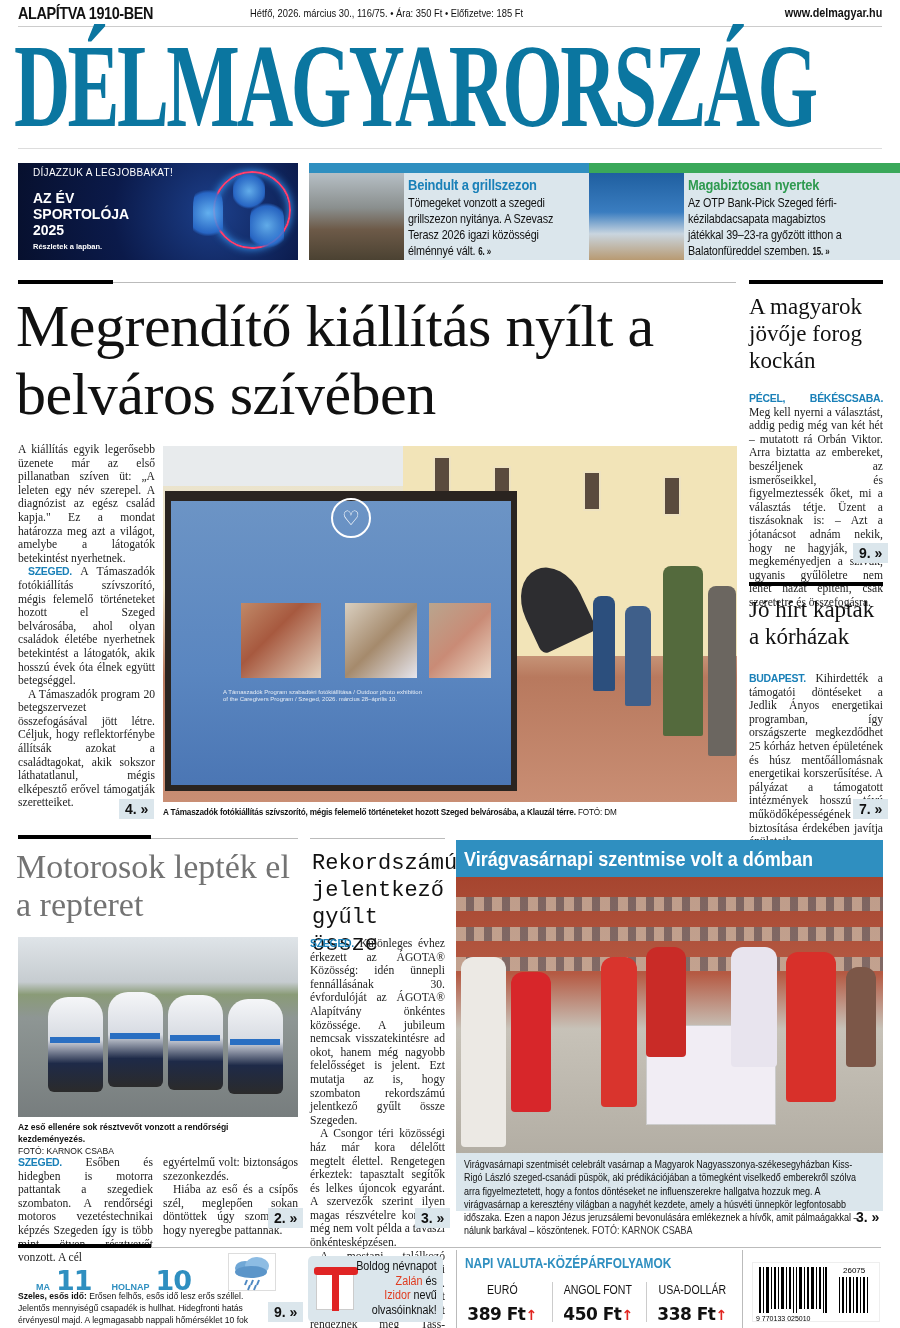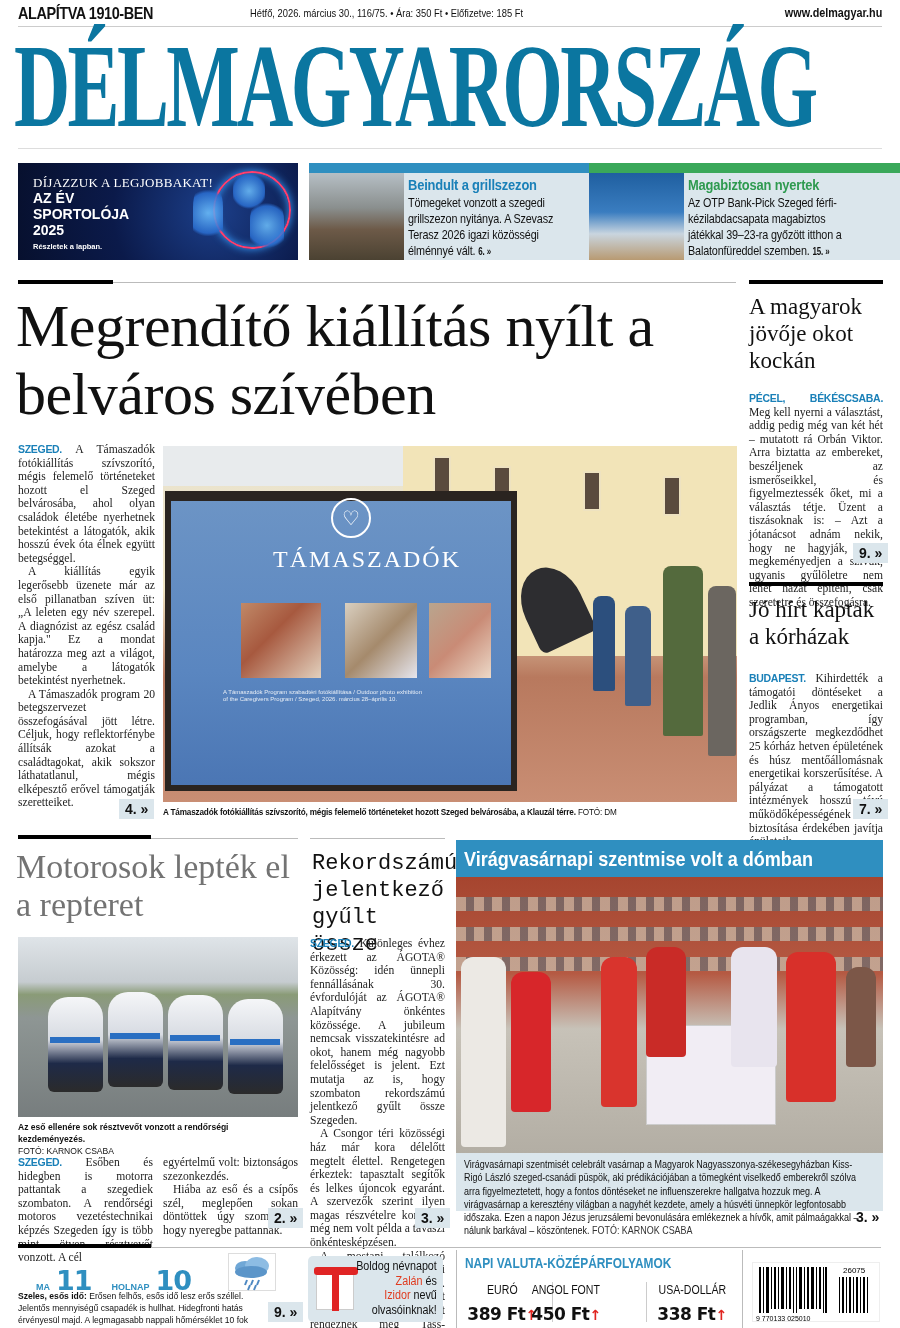--- a/index.html
+++ b/index.html
@@ -12,21 +12,21 @@
   .issue-meta { left: 250px; top: 7px; font-size: 11px; transform: scaleX(0.85); transform-origin: left; white-space: nowrap; }
   .site-url { right: 18px; top: 6px; font-size: 12px; font-weight: 700; transform: scaleX(0.9); transform-origin: right; }
   .top-rule { left: 18px; right: 18px; top: 26px; height: 1px; background: #ccc; }
 
   
   .masthead { left: 14px; top: 32px; width: 872px; height: 110px; font-family: "Liberation Serif", serif; font-weight: 700; color: #0b76a0; font-size: 118px; line-height: 110px; letter-spacing: -4px; white-space: nowrap; transform: scaleX(0.66); transform-origin: left top; }
   .mast-rule { left: 18px; right: 18px; top: 148px; height: 1px; background: #ddd; }
 
   
   .promo-sport { left: 18px; top: 163px; width: 280px; height: 97px; background: radial-gradient(circle at 70% 50%, #1c3f8a 0%, #0b1a4a 50%, #07102e 100%); color: #fff; overflow: hidden; }
-  .promo-sport .kicker { position: absolute; left: 15px; top: 12px; font-size: 13px; letter-spacing: 0.3px; font-family: Liberation Serif, serif; }
+  .promo-sport .kicker { position: absolute; left: 15px; top: 4px; font-size: 10px; letter-spacing: 0.3px; }
   .promo-sport .title { position: absolute; left: 15px; top: 27px; font-size: 14px; font-weight: 700; line-height: 16px; }
   .promo-sport .sub { position: absolute; left: 15px; top: 79px; font-size: 7.5px; font-weight: 700; }
   .promo-sport .ring { position: absolute; left: 195px; top: 8px; width: 78px; height: 78px; border-radius: 50%; border: 2px solid #ff4070; box-shadow: 0 0 8px #3aa0ff, inset 0 0 8px #3aa0ff; }
   .promo-sport .fig { position: absolute; border-radius: 40% 40% 20% 20%; background: radial-gradient(circle, #6fc2ff 0%, #2a6ed1 60%, transparent 70%); opacity: 0.85; }
 
   .teaser { top: 163px; height: 97px; background: #dbe6ec; }
   .teaser .bar { position: absolute; left: 0; right: 0; top: 0; height: 10px; }
   .teaser .photo { position: absolute; left: 0; top: 10px; width: 95px; height: 87px; }
   .teaser .head { position: absolute; left: 99px; top: 13px; font-weight: 700; font-size: 15px; white-space: nowrap; transform: scaleX(0.86); transform-origin: left; letter-spacing: -0.2px; }
   .teaser .body { position: absolute; left: 99px; top: 32px; width: 215px; font-size: 13.5px; line-height: 16px; transform: scaleX(0.8); transform-origin: left top; letter-spacing: -0.2px; }
@@ -154,50 +154,49 @@
   <div class="photo"></div>
   <div class="head">Magabiztosan nyertek</div>
   <div class="body"><span>Az OTP Bank-Pick Szeged férfi-kézilabdacsapata magabiztos játékkal 39–23-ra győzött itthon a Balatonfüreddel szemben.</span> <span class="ref">15. »</span></div>
 </div>
 
 <div class="abs main-rule-thick"></div>
 <div class="abs main-rule-thin"></div>
 <h1 class="abs main-headline" style="font-weight:400;">Megrendítő kiállítás nyílt a belváros szívében</h1>
 
 <div class="abs col-text main-body">
+  <p>A kiállítás egyik legerősebb üzenete már az első pillanatban szíven üt: „A leleten egy név szerepel. A diagnózist az egész család kapja." Ez a mondat határozza meg azt a világot, amelybe a látogatók betekintést nyerhetnek.</p>
   <p><span class="dateline">SZEGED.</span> <span>A Támaszadók fotókiállítás szívszorító, mégis felemelő történeteket hozott el Szeged belvárosába, ahol olyan családok életébe nyerhetnek betekintést a látogatók, akik hosszú évek óta élnek együtt betegséggel.</span></p>
-  <p>A kiállítás egyik legerősebb üzenete már az első pillanatban szíven üt: „A leleten egy név szerepel. A diagnózist az egész család kapja." Ez a mondat határozza meg azt a világot, amelybe a látogatók betekintést nyerhetnek.</p>
   <p style="padding-right:0;">A Támaszadók program 20 betegszervezet összefogásával jött létre. Céljuk, hogy reflektorfénybe állítsák azokat a családtagokat, akik sokszor láthatatlanul, mégis elképesztő erővel támogatják szeretteiket.</p>
 </div>
 <div class="ref-box" style="left:119px;top:799px;">4. »</div>
 
 <div class="abs main-photo">
   <div class="sky"></div>
   <div class="building"></div>
   <div class="win" style="left:270px;top:10px;"></div>
   <div class="win" style="left:330px;top:20px;"></div>
   <div class="win" style="left:420px;top:25px;"></div>
   <div class="win" style="left:500px;top:30px;"></div>
   <div class="board"></div>
   <div class="heart">♡</div>
-  <div class="board-title">TÁMASZADÓK</div>
   <div class="pic" style="left:78px;width:80px;"></div>
   <div class="pic" style="left:182px;width:72px;background:linear-gradient(135deg,#d9cfc0 0%,#a58a6c 50%,#e6e6ee 100%);"></div>
   <div class="pic" style="left:266px;width:62px;background:linear-gradient(135deg,#b9a58e 0%,#c98b76 50%,#ecd9c8 100%);"></div>
   <div class="caption-lines">A Támaszadók Program szabadtéri fotókiállítása / Outdoor photo exhibition of the Caregivers Program / Szeged, 2026. március 28–április 10.</div>
   <div class="umbrella"></div>
   <div class="person" style="left:430px;top:150px;width:22px;height:95px;background:#2c4f7d;"></div>
   <div class="person" style="left:462px;top:160px;width:26px;height:100px;background:#3f5f8a;"></div>
   <div class="person" style="left:500px;top:120px;width:40px;height:170px;background:#546a3d;"></div>
   <div class="person" style="left:545px;top:140px;width:28px;height:170px;background:#6b6660;"></div>
 </div>
 <div class="abs main-caption"><span>A Támaszadók fotókiállítás szívszorító, mégis felemelő történeteket hozott Szeged belvárosába, a Klauzál térre.</span> <span class="credit">FOTÓ: DM</span></div>
 
 <div class="abs side-rule" style="top:280px;"></div>
-<h2 class="abs side-head" style="top:293px;font-weight:400;">A magyarok jövője okot kockán</h2>
+<h2 class="abs side-head" style="top:293px;font-weight:400;">A magyarok jövője forog kockán</h2>
 <div class="abs col-text side-body" style="top:392px;">
   <p><span class="dateline">PÉCEL, BÉKÉSCSABA.</span> <span>Meg kell nyerni a választást, addig pedig még van két hét – mutatott rá Orbán Viktor. Arra biztatta az embereket, beszéljenek az ismerőseikkel, és figyelmeztessék őket, mi a választás tétje. Üzent a tiszásoknak is: – Azt a jótanácsot adnám nekik, hogy ne hagyják, hogy megkeményedjen a szívük, ugyanis gyűlöletre nem lehet hazát építeni, csak szeretetre és összefogásra.</span></p>
 </div>
 <div class="ref-box" style="left:853px;top:543px;">9. »</div>
 
 <div class="abs side-rule" style="top:582px;"></div>
 <h2 class="abs side-head" style="top:596px;font-weight:400;">Jó hírt kaptak a kórházak</h2>
 <div class="abs col-text side-body" style="top:672px;">
   <p><span class="dateline">BUDAPEST.</span> <span>Kihirdették a támogatói döntéseket a Jedlik Ányos energetikai programban, így országszerte megkezdődhet 25 kórház hetven épületének és húsz mentőállomásnak energetikai korszerűsítése. A pályázat a támogatott intézmények hosszú távú működőképességének biztosítása érdekében javítja épületeik energiahatékonyságát.</span></p>
 </div>
@@ -293,21 +292,21 @@
   </div>
 </div>
 
 <div class="abs" style="left:456px;top:1250px;width:1px;height:78px;background:#bbb;"></div>
 <div class="abs fx-title">NAPI VALUTA-KÖZÉPÁRFOLYAMOK</div>
 <div class="abs fx-col" style="left:456px;">
   <div class="cur">EURÓ</div>
   <div class="rate"><span>389 Ft</span><span class="arrow">↑</span></div>
 </div>
 <div class="abs fx-sep" style="left:552px;"></div>
-<div class="abs fx-col" style="left:520px;">
+<div class="abs fx-col" style="left:552px;">
   <div class="cur">ANGOL FONT</div>
   <div class="rate"><span>450 Ft</span><span class="arrow">↑</span></div>
 </div>
 <div class="abs fx-sep" style="left:646px;"></div>
 <div class="abs fx-col" style="left:646px;">
   <div class="cur">USA-DOLLÁR</div>
   <div class="rate"><span>338 Ft</span><span class="arrow">↑</span></div>
 </div>
 <div class="abs" style="left:742px;top:1250px;width:1px;height:78px;background:#bbb;"></div>
 

